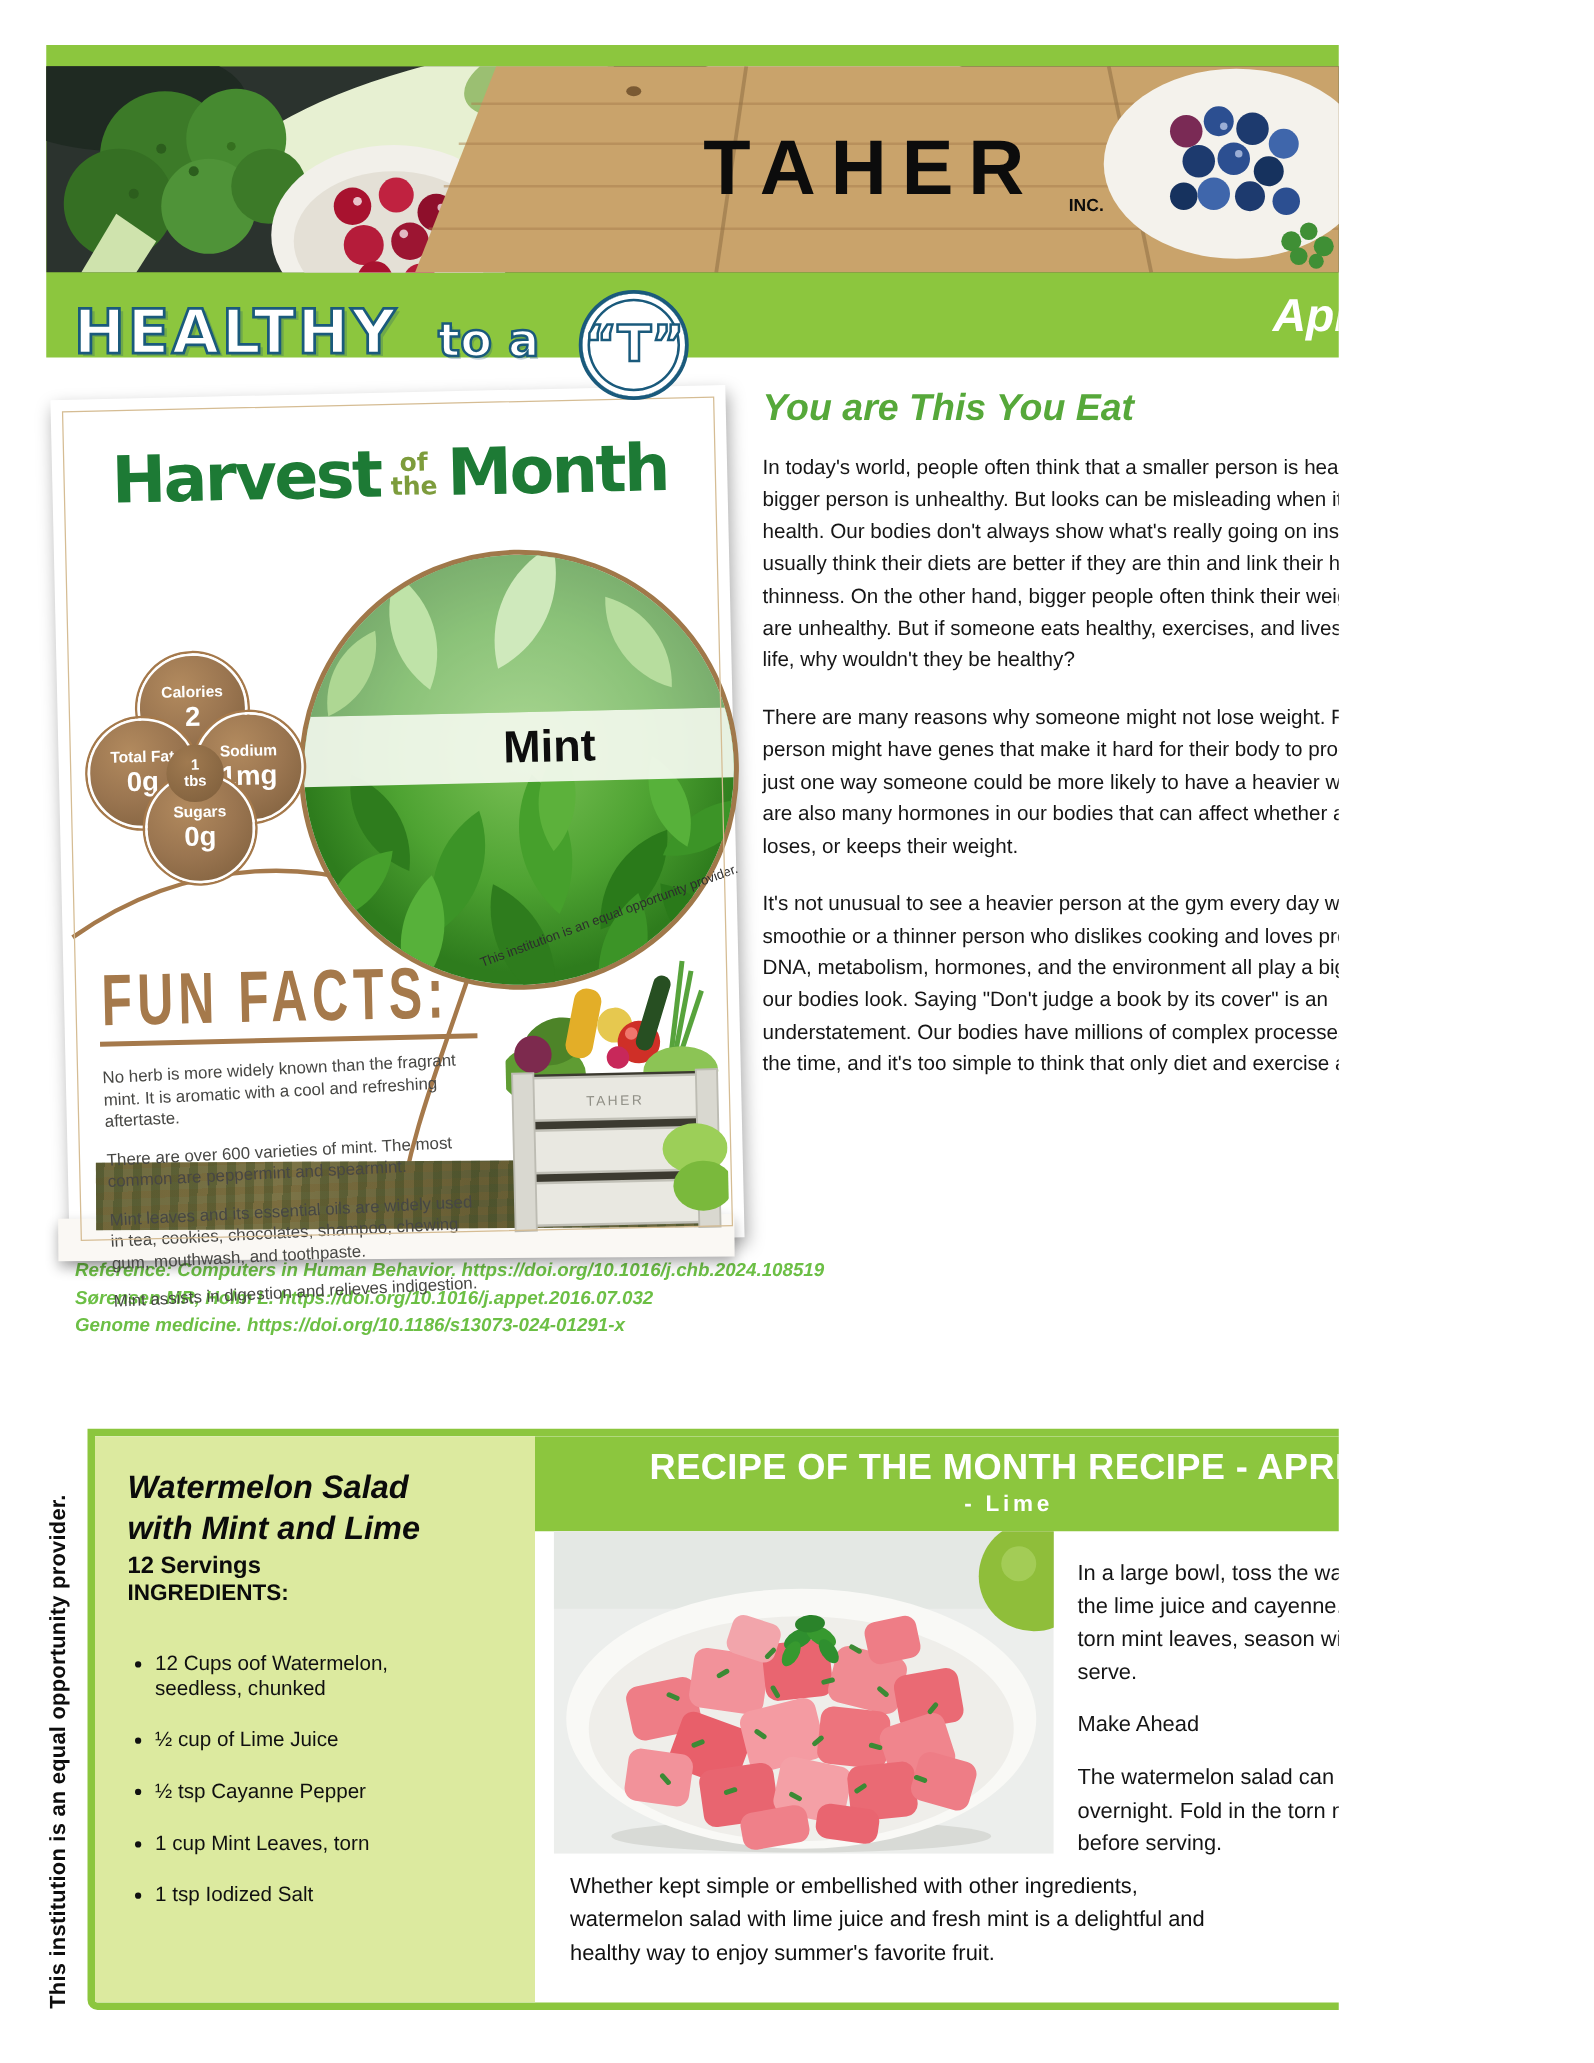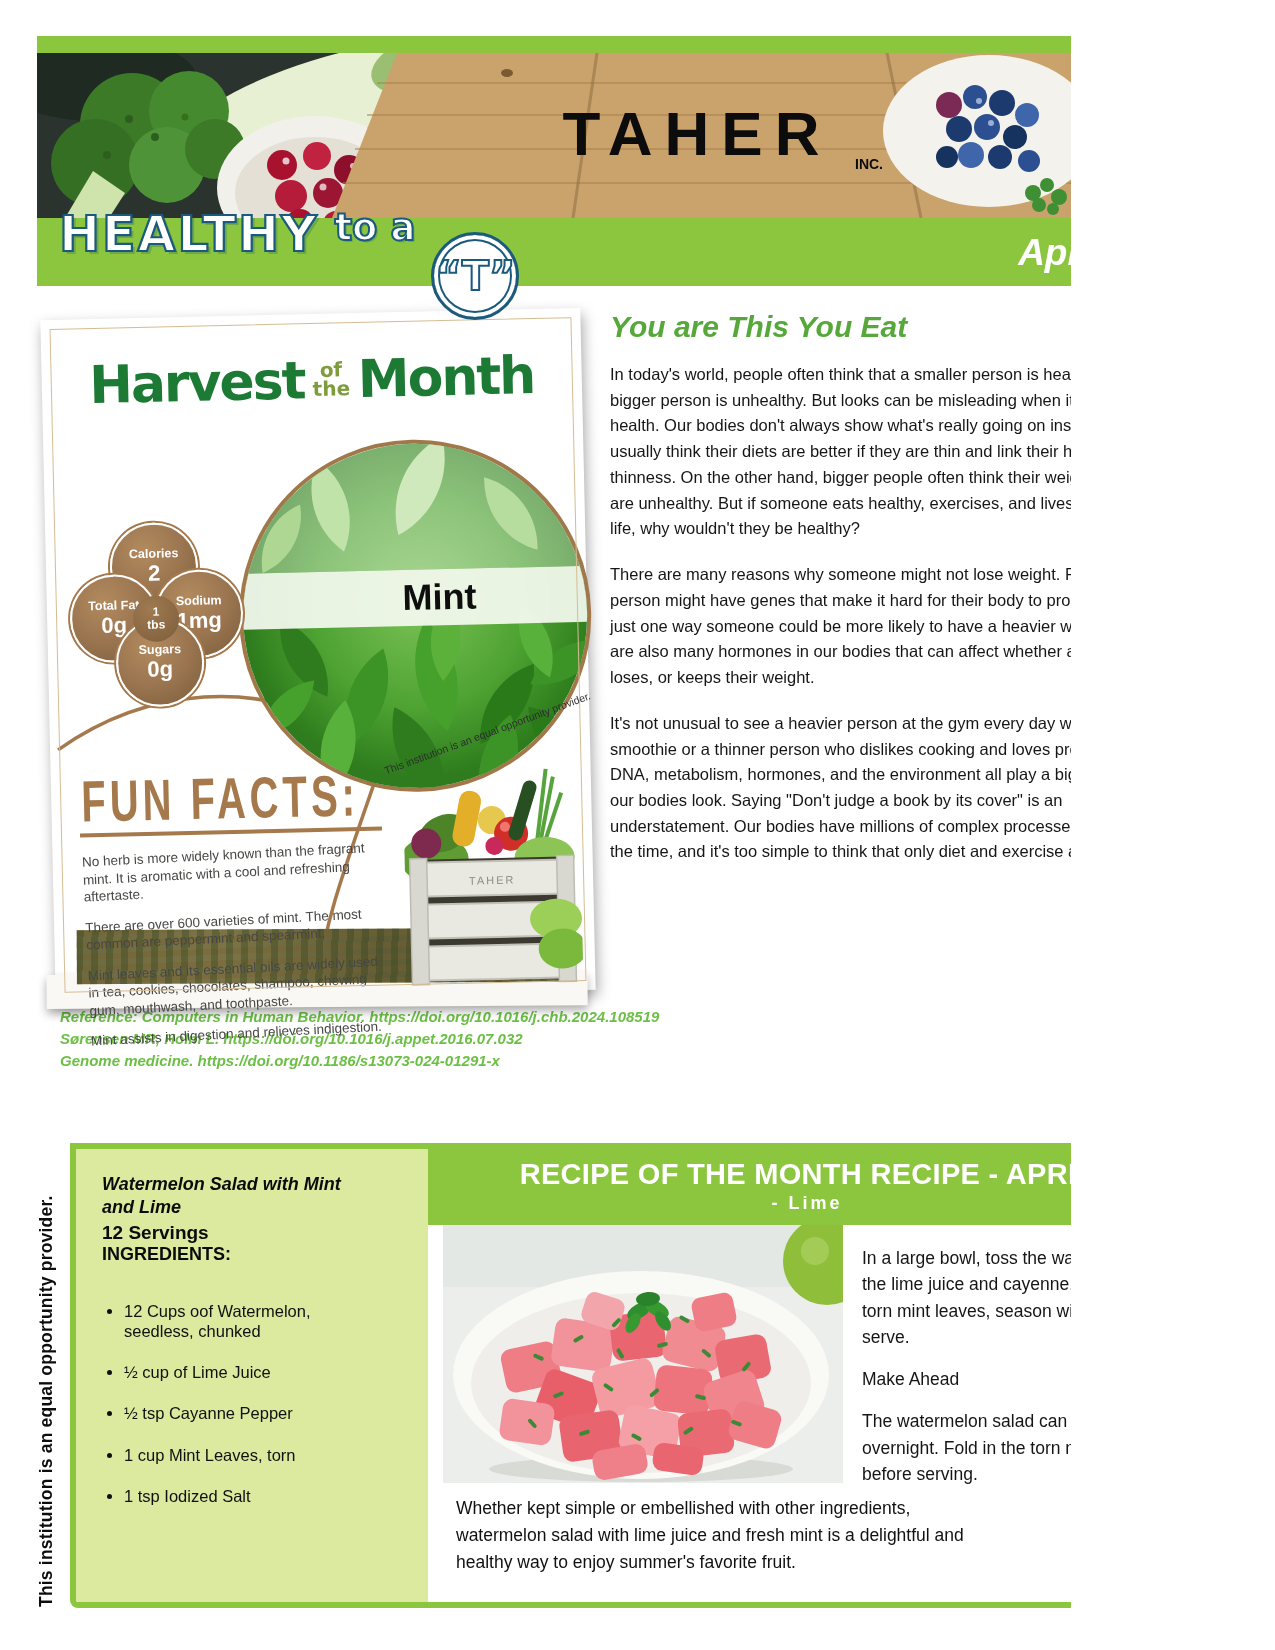--- a/index.html
+++ b/index.html
@@ -5,21 +5,21 @@
   * { margin:0; padding:0; box-sizing:border-box; }
   body { background:#ffffff; font-family:"Liberation Sans", sans-serif; }
   .page { position:relative; width:1071px; height:1650px; background:#fff; overflow:hidden; }
 
   
   .header-band { position:absolute; left:37px; top:36px; width:1200px; height:250px; background:#8cc63e; }
   .photo-strip { position:absolute; left:0; top:17px; width:1200px; height:165px; }
   .photo-strip svg { display:block; }
   .issue-date { position:absolute; right:42px; top:196px; font-size:37px; font-weight:700; font-style:italic; color:#fff; }
 
-  .masthead-logo { position:absolute; left:59px; top:206px; display:flex; align-items:flex-start; gap:16px; z-index:5; }
+  .masthead-logo { position:absolute; left:59px; top:206px; display:flex; align-items:flex-end; gap:32px; z-index:5; }
   .mh-word1 { font-family:"DejaVu Sans","Liberation Sans",sans-serif; font-size:49px; font-weight:800; color:#fff;
               -webkit-text-stroke:2.2px #1a5a7c; letter-spacing:2px; text-shadow:3px 3px 0 rgba(23,80,110,.25); }
   .mh-word2 { font-family:"DejaVu Sans","Liberation Sans",sans-serif; font-size:37px; font-weight:700; color:#fff;
               -webkit-text-stroke:2px #1a5a7c; text-shadow:2px 2px 0 rgba(23,80,110,.25); }
   .t-circle { width:88px; height:88px; border-radius:50%; background:#fff; border:3px solid #1a5a7c;
               box-shadow:inset 0 0 0 4px #fff, inset 0 0 0 6px #1a5a7c;
               display:flex; align-items:center; justify-content:center; position:relative; top:26px; }
   .t-circle span { font-family:"DejaVu Sans","Liberation Sans",sans-serif; font-size:40px; font-weight:800; color:#fff; -webkit-text-stroke:2px #1a5a7c; }
 
   
@@ -74,21 +74,21 @@
 
   .references { position:absolute; left:60px; top:1006px; font-style:italic; font-weight:700; font-size:15px;
                 color:#6cbf45; line-height:1.45; }
 
   
   .vertical-note { position:absolute; left:36px; top:1147px; height:460px; writing-mode:vertical-rl;
                    transform:rotate(180deg); font-size:17.5px; font-weight:700; color:#0d0d0d; letter-spacing:.2px; white-space:nowrap; }
   .recipe-box { position:absolute; left:70px; top:1143px; width:1122px; height:465px; background:#fff;
                 border:6px solid #8cc63e; border-radius:0 0 54px 8px; overflow:hidden; }
   .ingredients-panel { position:absolute; left:0; top:0; bottom:0; width:352px; background:#dcea9f; padding:24px 26px; }
-  .rec-title { font-size:18px; font-weight:800; font-style:italic; color:#0b0b0b; line-height:1.25; width:260px; }
+  .rec-title { font-size:26px; font-weight:800; font-style:italic; color:#0b0b0b; line-height:1.25; width:260px; }
   .rec-servings { font-size:19px; font-weight:800; color:#0b0b0b; margin-top:4px; }
   .ing-title { font-size:18px; font-weight:800; color:#0b0b0b; }
   .ingredients-panel ul { margin-top:36px; padding-left:22px; }
   .ingredients-panel li { font-size:16.5px; color:#101010; line-height:1.22; margin-bottom:21px; width:260px; }
   .recipe-banner { position:absolute; left:352px; top:0; right:0; height:76px; background:#8cc63e; color:#fff; text-align:center; }
   .rb-title { font-size:29px; font-weight:800; letter-spacing:.3px; margin-top:9px; }
   .rb-sub { font-size:18px; font-weight:800; letter-spacing:3px; margin-top:2px; }
   .recipe-photo { position:absolute; left:367px; top:76px; width:400px; height:258px; }
   .instructions { position:absolute; left:786px; top:96px; width:324px; }
   .instructions p { font-size:17.5px; line-height:1.5; color:#151515; margin-bottom:16px; }

